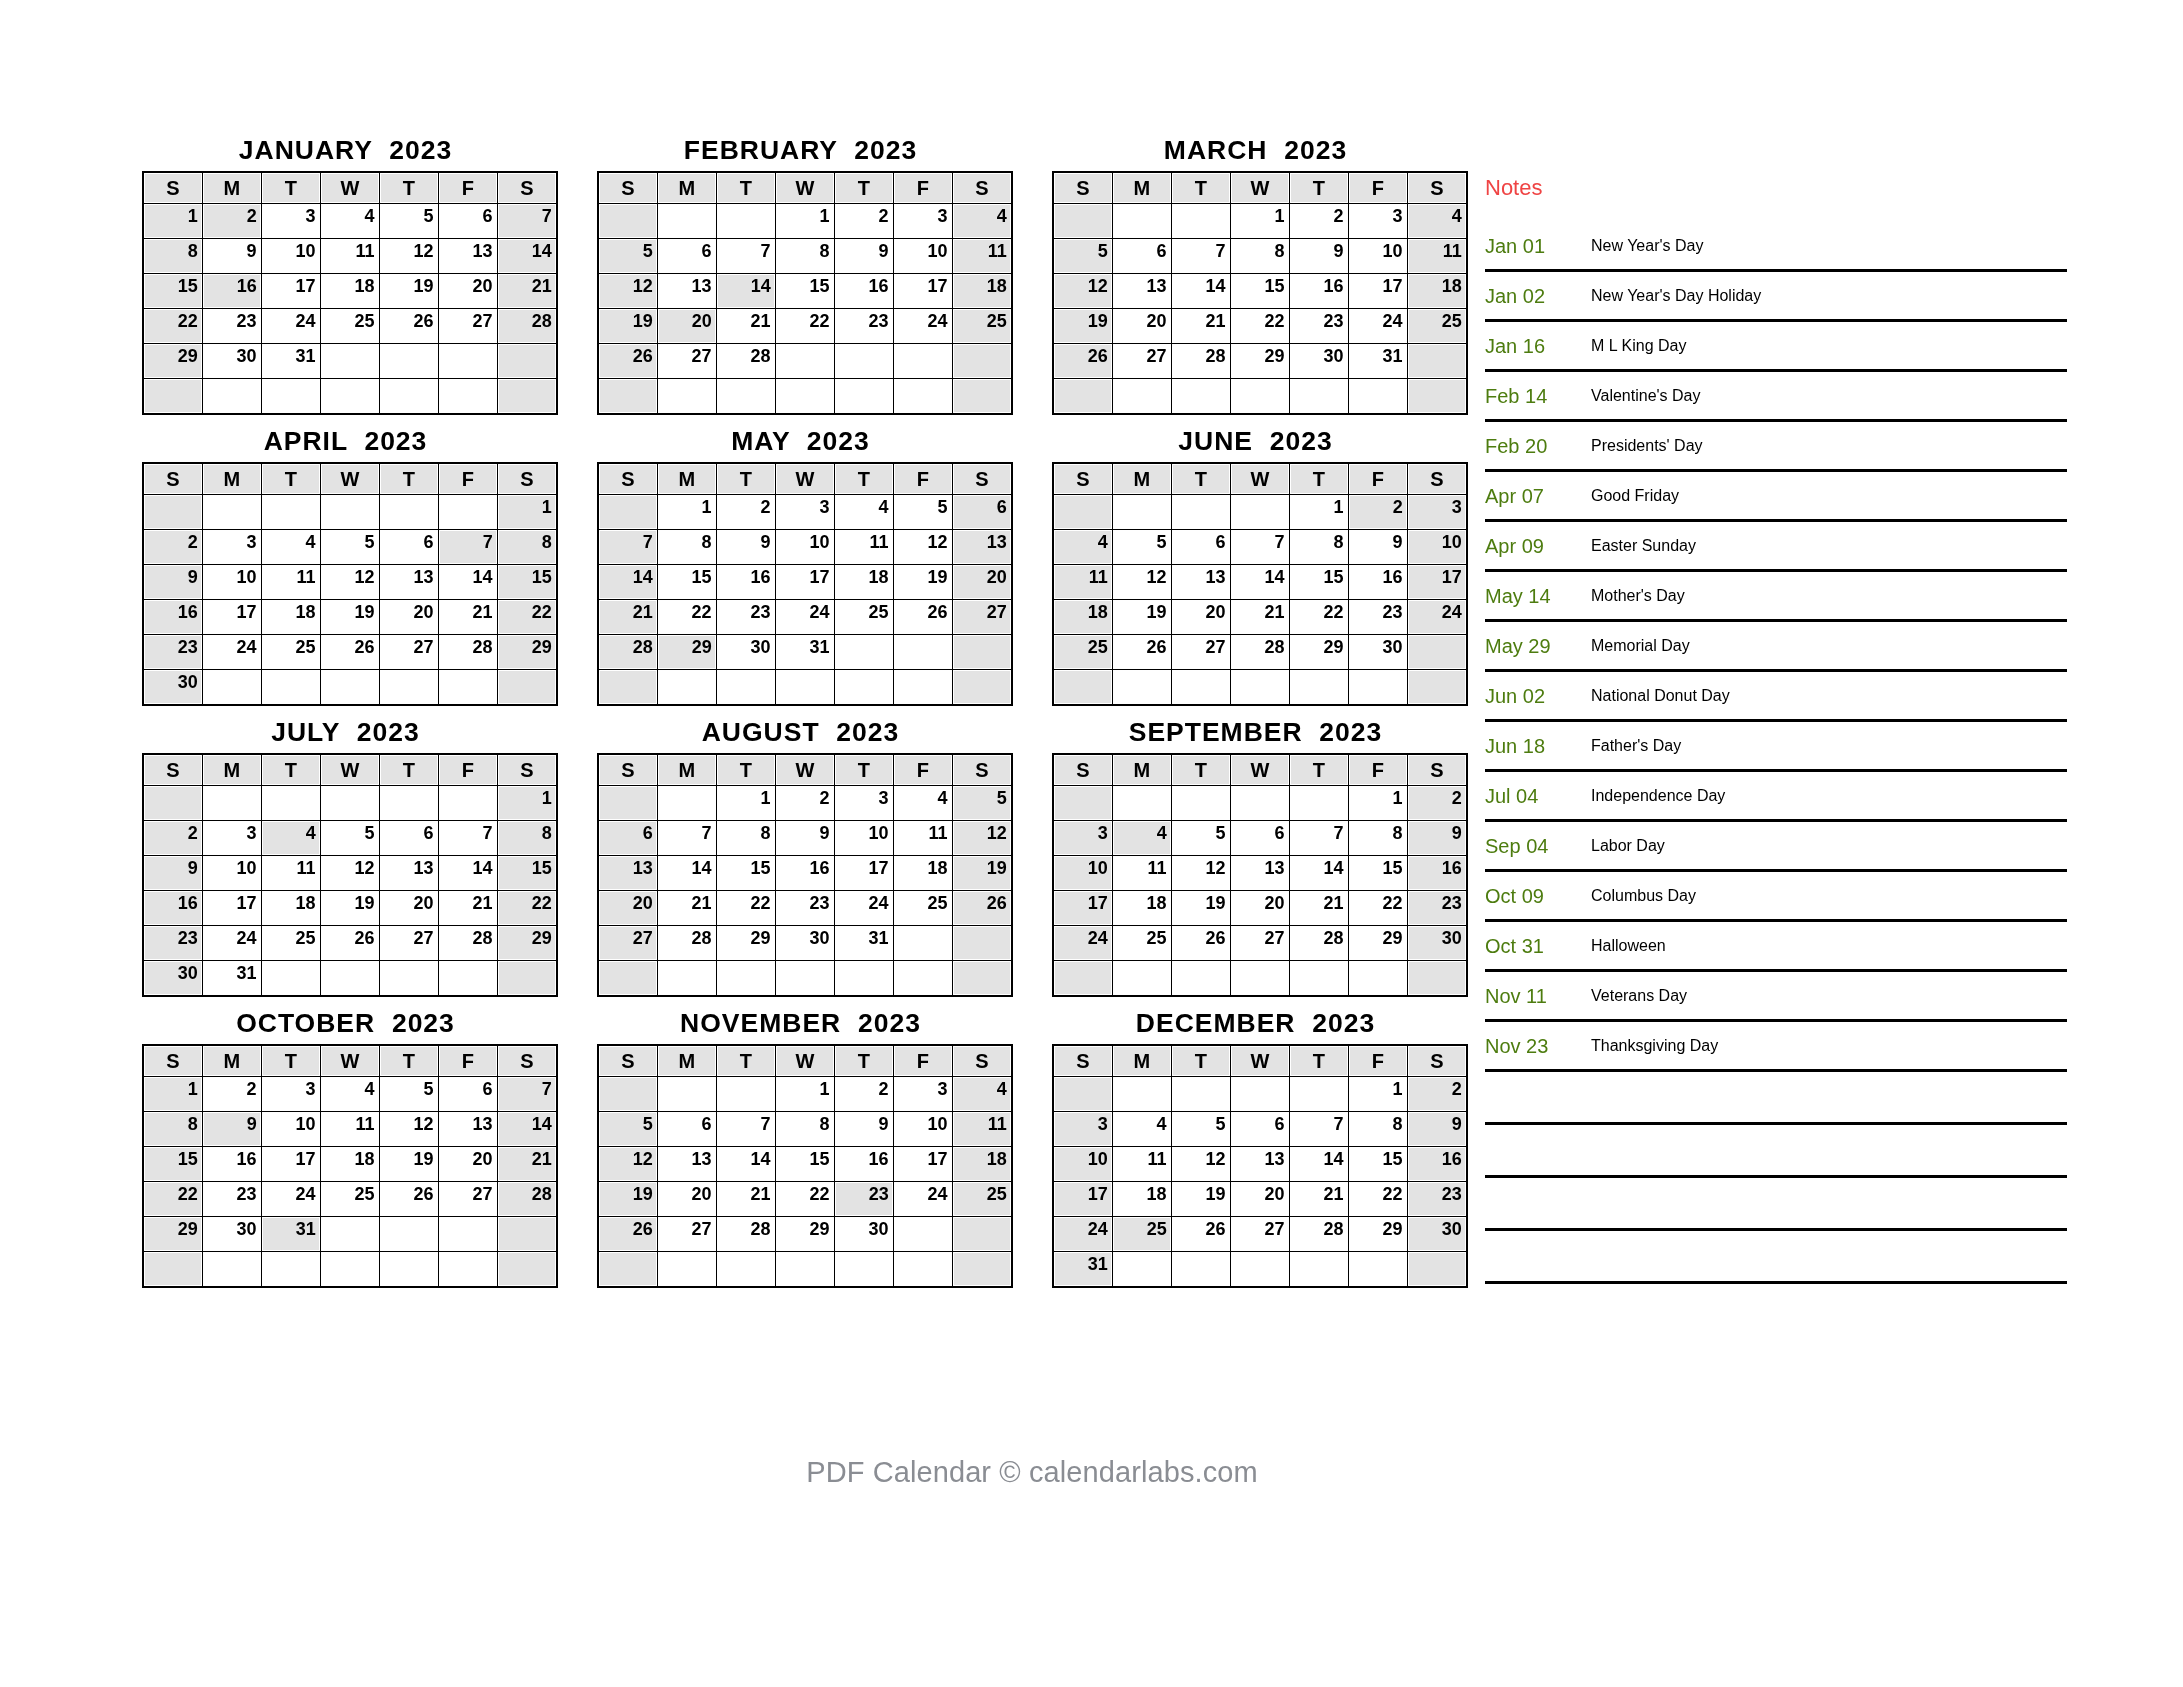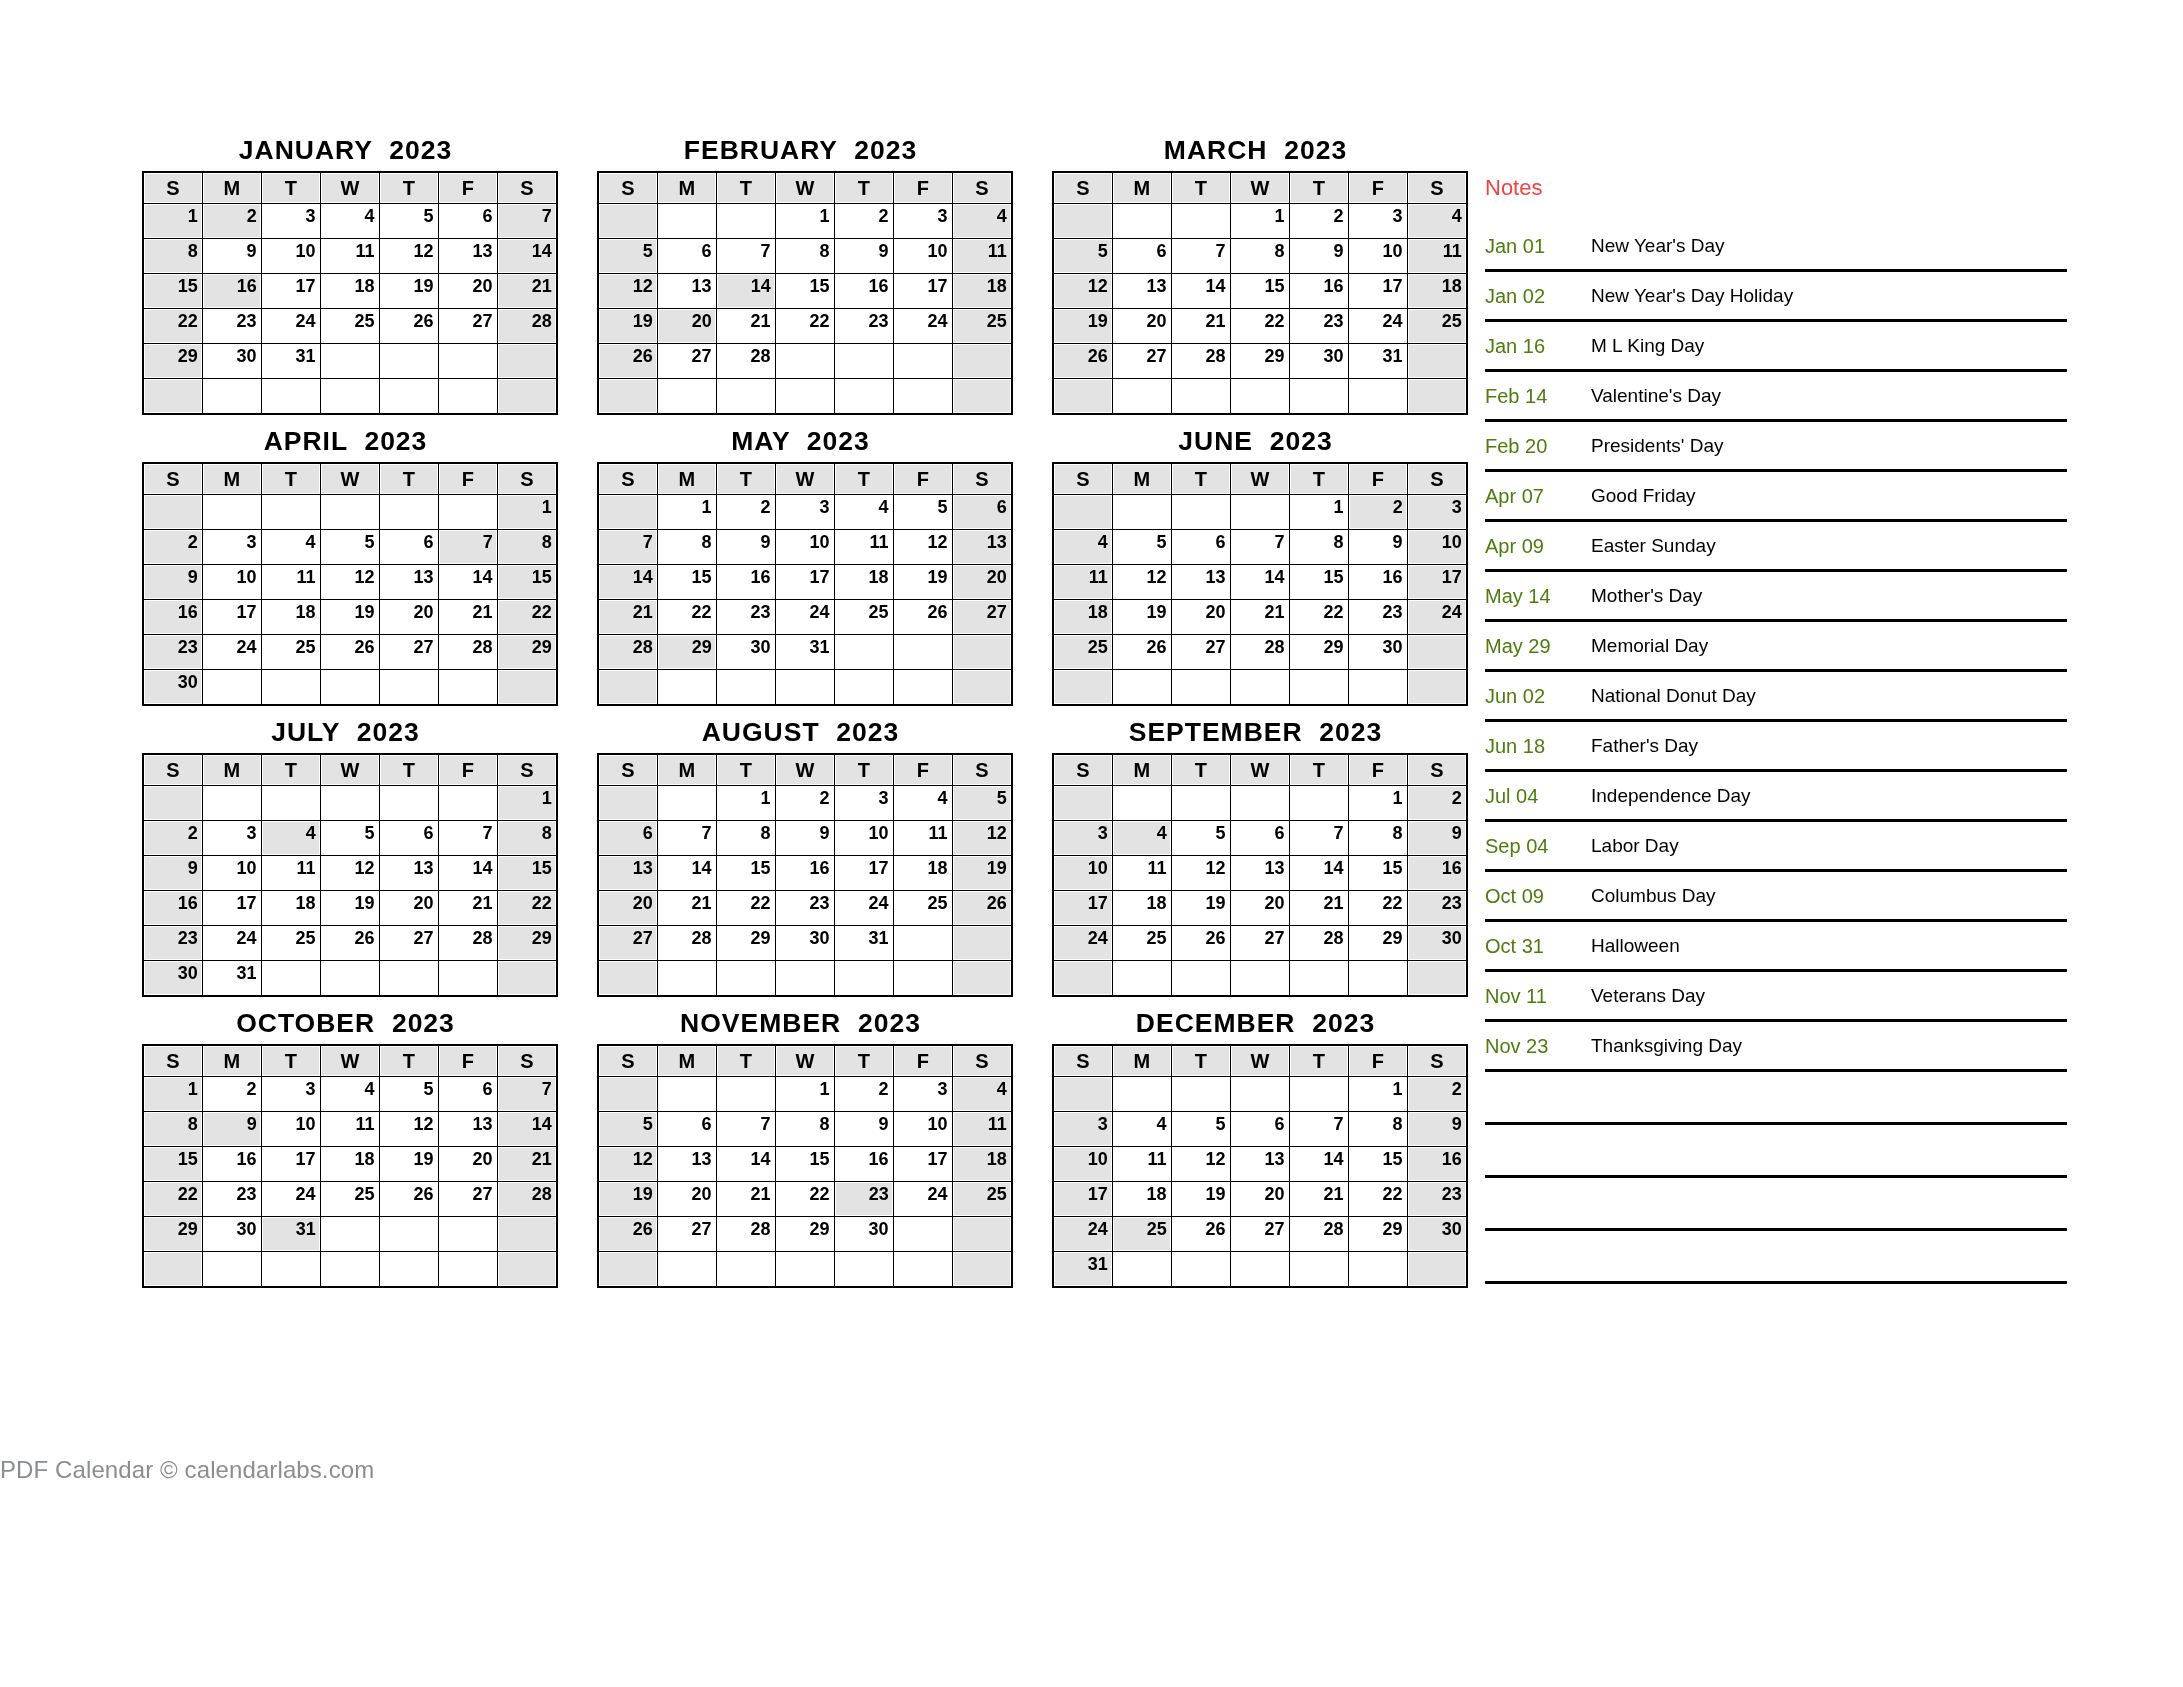--- a/index.html
+++ b/index.html
@@ -145,35 +145,35 @@
   .note-date {
     display: inline-block;
     width: 106px;
     font-size: 20px;
     line-height: 28px;
     color: #4d7c0f;
     vertical-align: top;
   }
   .note-label {
     display: inline-block;
-    font-size: 19px;
+    font-size: 16px;
     line-height: 28px;
     color: #000;
     vertical-align: top;
   }
   .note-row.blank { height: 50px; }
 
   
   #footer {
     position: absolute;
     left: 0;
     top: 1456px;
     width: 2064px;
-    text-align: left;
-    font-size: 24px;
+    text-align: center;
+    font-size: 29px;
     color: #8a8d93;
     letter-spacing: 0.1px;
   }
 </style>
 </head>
 <body>
 
 <div id="page">
 
   <div id="months-area">

